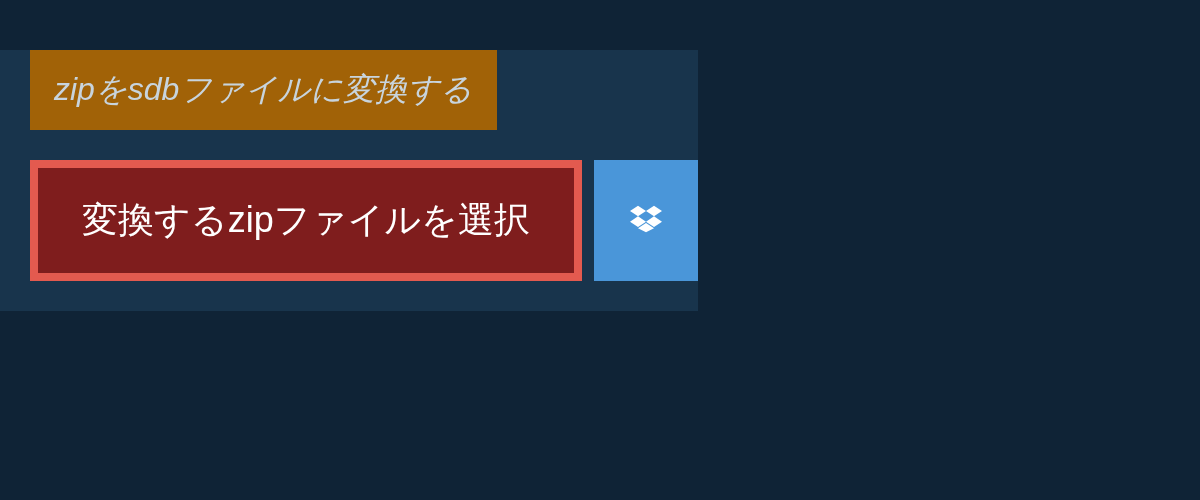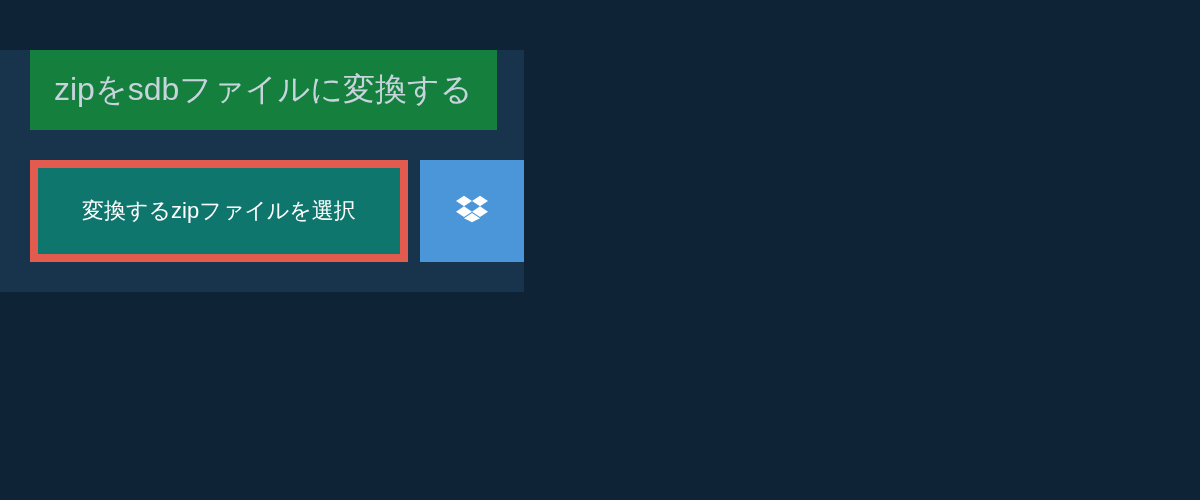--- a/index.html
+++ b/index.html
@@ -14,40 +14,41 @@
       font-family: Arial, sans-serif;
       overflow: hidden;
     }
     .panel {
       background-color: #18344c;
       padding: 0 0 30px 30px;
       margin-top: 50px;
       width: fit-content;
     }
     .heading-wrap {
-      background-color: #15803d;
+      background-color: #a16207;
       padding: 18px 24px;
       width: fit-content;
       margin-bottom: 30px;
+      font-style: italic;
     }
     .heading {
       color: #c8d4dd;
       font-size: 32px;
       font-weight: normal;
     }
     .button-row {
       display: flex;
       gap: 12px;
       align-items: stretch;
     }
     .select-button {
-      background-color: #0f766e;
+      background-color: #7f1d1d;
       border: 8px solid #e35a4f;
       color: #ffffff;
-      font-size: 22px;
+      font-size: 36px;
       padding: 28px 44px;
       cursor: pointer;
       display: flex;
       align-items: center;
       justify-content: center;
     }
     .dropbox-button {
       background-color: #4a96d9;
       color: #ffffff;
       padding: 0 36px;

